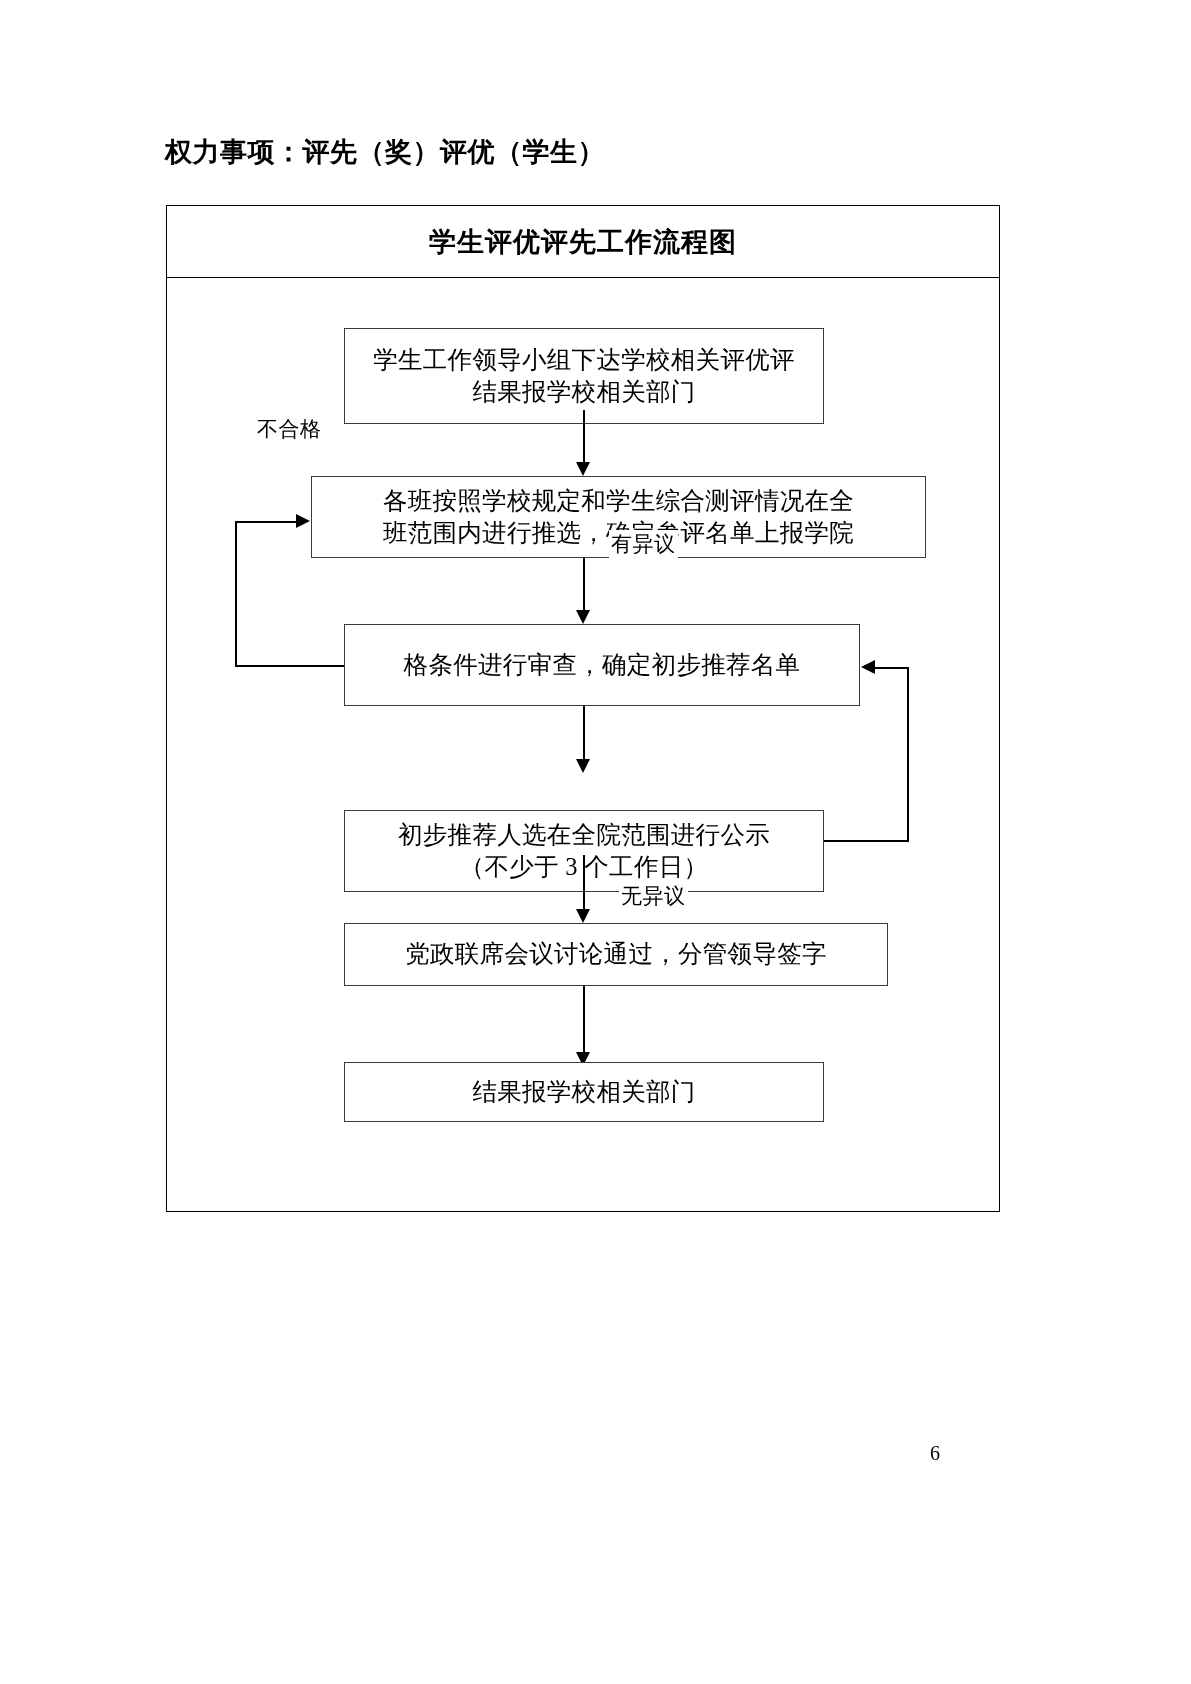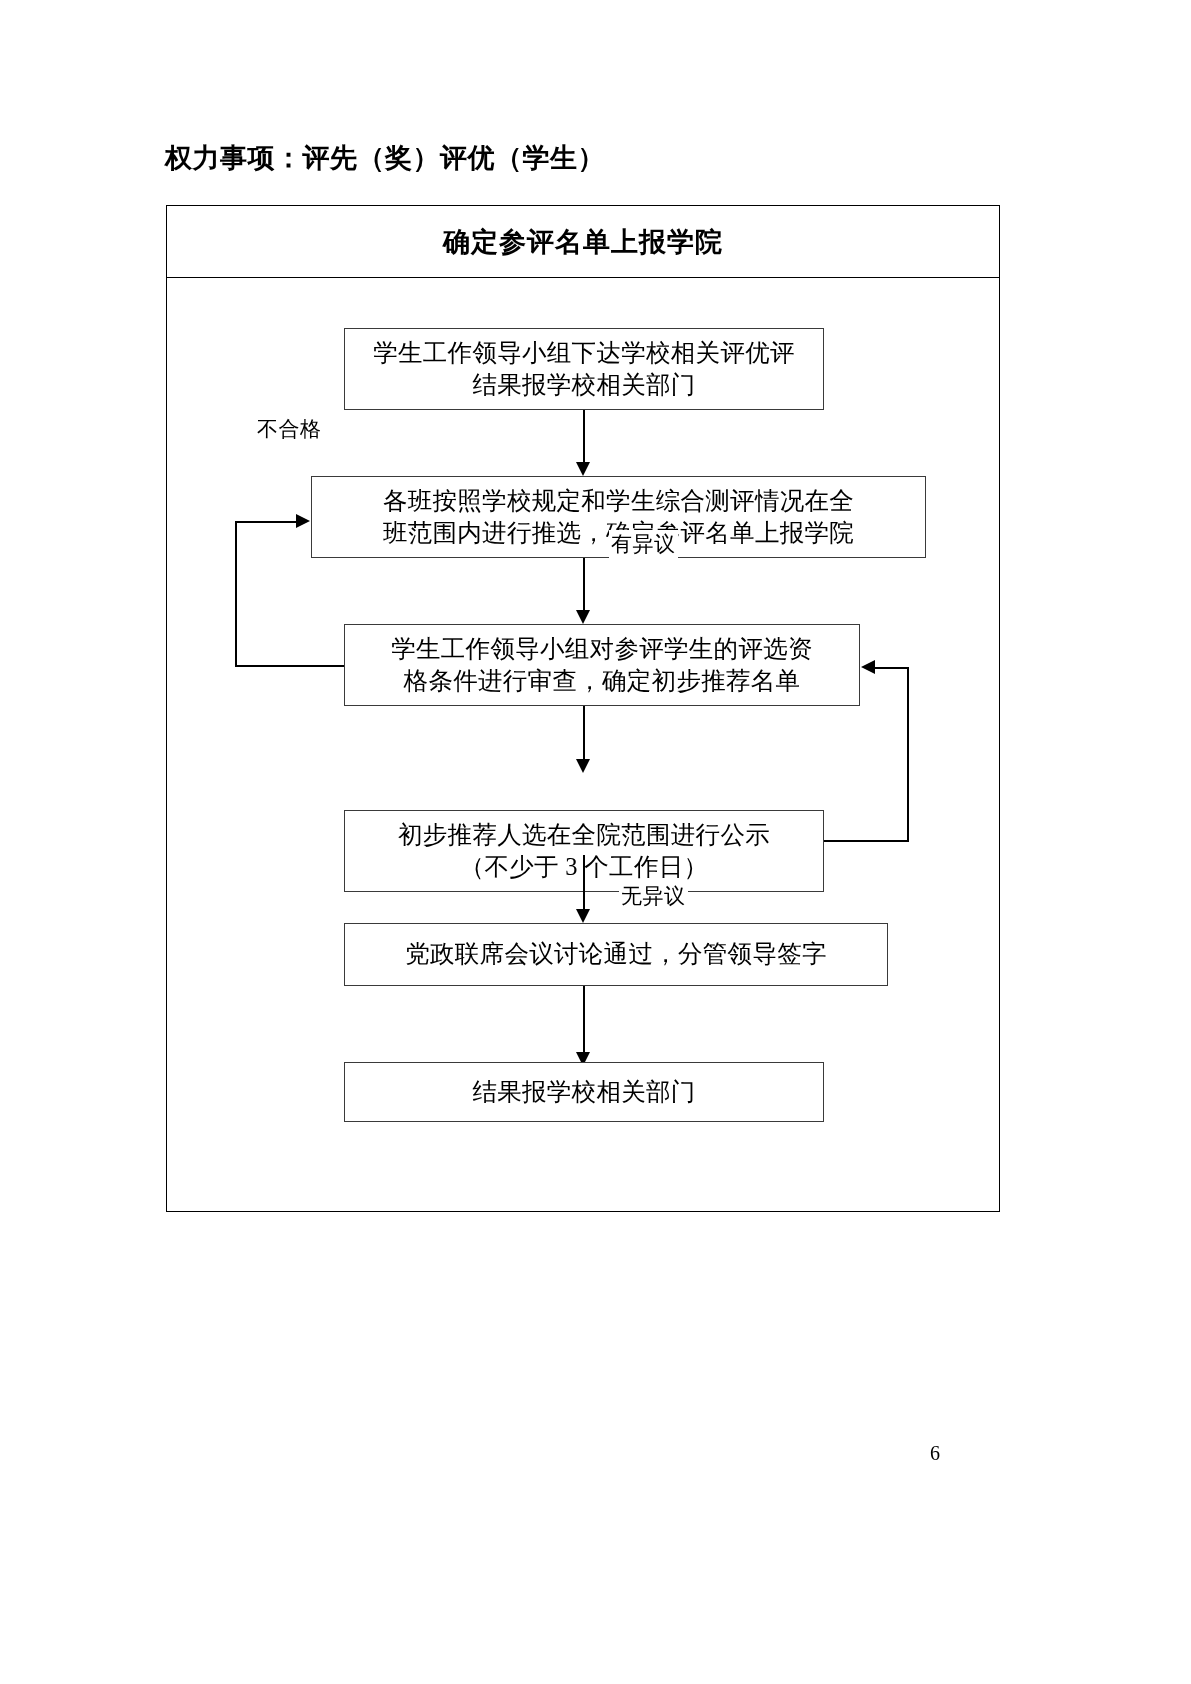--- a/index.html
+++ b/index.html
@@ -13,21 +13,21 @@
     position: relative;
     font-family: "Liberation Serif", "DejaVu Serif", serif;
     color: #000000;
     overflow: hidden;
   }
 
   
   #page-title {
     position: absolute;
     left: 165px;
-    top: 140px;
+    top: 134px;
     font-size: 27px;
     font-weight: bold;
     letter-spacing: 0.5px;
     white-space: nowrap;
   }
 
   
   #flow-frame {
     position: absolute;
     left: 166px;
@@ -75,21 +75,21 @@
     align-items: center;
     justify-content: center;
     text-align: center;
     font-size: 24.5px;
     line-height: 1.32;
     letter-spacing: 0.3px;
     padding: 4px 10px;
   }
   .node .ln { display: block; white-space: nowrap; }
 
-  #node-1 { left: 177px; top: 50px;  width: 480px; height: 82px; }
+  #node-1 { left: 177px; top: 50px;  width: 480px; height: 96px; }
   #node-2 { left: 144px; top: 198px; width: 615px; height: 82px; }
   #node-3 { left: 177px; top: 346px; width: 516px; height: 82px; }
   #node-4 { left: 177px; top: 495px; width: 480px; height: 82px; margin-top: 37px; }
   #node-5 { left: 177px; top: 645px; width: 544px; height: 63px; }
   #node-6 { left: 177px; top: 784px; width: 480px; height: 60px; }
 
   
   .vline {
     position: absolute;
     width: 0;
@@ -145,21 +145,21 @@
   }
 </style>
 </head>
 <body>
 
 <div id="page-title">权力事项：评先（奖）评优（学生）</div>
 
 <div id="flow-frame">
 
   <div id="flow-header">
-    <div id="flow-header-title">确定参评名单上报学院</div>
+    <div id="flow-header-title">学生评优评先工作流程图</div>
   </div>
 
   <div id="flow-canvas">
 
     <div class="node" id="node-1">
       <span class="ln">学生工作领导小组下达学校相关评优评</span>
       <span class="ln">结果报学校相关部门</span>
     </div>
 
     <div class="vline" style="left:416px; top:132px; height:52px;"></div>
@@ -175,21 +175,20 @@
 
     <div class="hline" style="left:68px; top:387px; width:111px;"></div>
 
     <div class="vline" style="left:68px; top:243px; height:146px;"></div>
 
     <div class="hline" style="left:68px; top:243px; width:62px;"></div>
     <div class="arrow-right" style="left:129px; top:236px;"></div>
     <div class="edge-label" id="label-fail">不合格</div>
 
     <div class="node" id="node-3">
-      <span class="ln">学生工作领导小组对参评学生的评选资</span>
       <span class="ln">格条件进行审查，确定初步推荐名单</span>
     </div>
 
     <div class="vline" style="left:416px; top:428px; height:53px;"></div>
     <div class="arrow-down" style="left:409px; top:481px;"></div>
 
     <div class="hline" style="left:657px; top:562px; width:85px;"></div>
 
     <div class="vline" style="left:740px; top:389px; height:175px;"></div>
 

